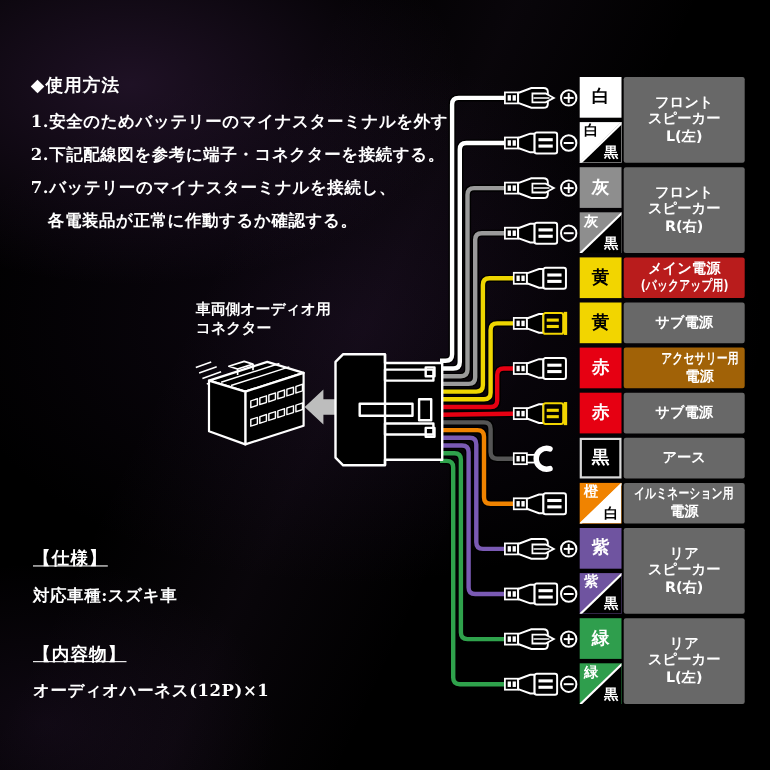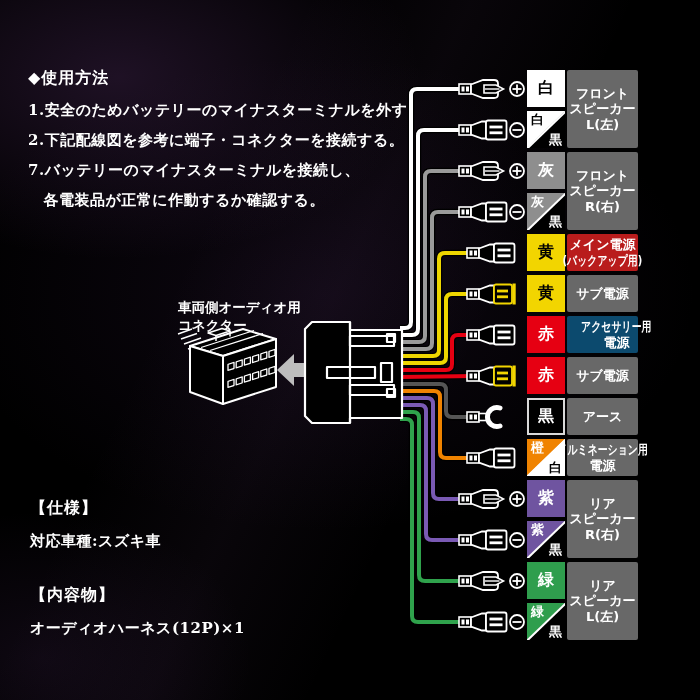--- a/index.html
+++ b/index.html
@@ -12,37 +12,37 @@
       radial-gradient(ellipse 300px 210px at 6% 94%, rgba(104,58,130,.14), transparent 70%),
       linear-gradient(115deg, transparent 30%, rgba(150,95,170,.06) 46%, transparent 62%);}
   .abs{position:absolute;}
   
   .serifblk{font-family:"DejaVu Serif","Liberation Serif",serif;font-weight:bold;}
   #instructions{left:28px;top:34px;margin-top:34px;}
   #instructions .title{font-size:16px;margin-bottom:12px;letter-spacing:1px;}
   #instructions .line{font-size:15px;margin-bottom:11px;letter-spacing:.5px;white-space:nowrap;}
   #spec{left:30px;top:498px;}
   #contents{left:30px;top:585px;}
-  .blk-h{font-size:16px;letter-spacing:1px;}
+  .blk-h{font-size:16px;letter-spacing:1px;text-decoration:underline;}
   .blk-b{font-size:15px;margin-top:13px;margin-left:0;letter-spacing:.5px;white-space:nowrap;}
-  #conn-label{left:178px;top:298px;font-size:13.5px;font-weight:bold;line-height:1.35;}
+  #conn-label{left:178px;top:272px;font-size:13.5px;font-weight:bold;line-height:1.35;}
   
   #dsvg{position:absolute;left:0;top:0;}
   
   .chip{position:absolute;width:38px;height:37px;box-sizing:border-box;overflow:hidden;}
   .chip.bordered{border:2px solid #d9d9d9;}
   .chip .single{display:flex;width:100%;height:100%;align-items:center;justify-content:center;
                 font-size:16px;font-weight:bold;}
   .chip .tri{position:absolute;inset:0;clip-path:polygon(100% 0,100% 100%,0 100%);}
   .chip .diag{position:absolute;width:150%;height:2.4px;background:#fff;left:-25%;top:49%;
               transform:rotate(-44deg);}
   .chip .main{position:absolute;left:4px;top:2px;font-size:13px;font-weight:bold;line-height:1;}
   .chip .sub{position:absolute;right:3px;bottom:2px;font-size:13px;font-weight:bold;line-height:1;}
   
-  .flabel{position:absolute;left:567px;width:71px;border-radius:2px;display:flex;
+  .flabel{position:absolute;left:567px;width:110px;border-radius:2px;display:flex;
           flex-direction:column;align-items:center;justify-content:center;
           color:#fff;font-weight:bold;box-sizing:border-box;}
   .flabel .line{display:block;font-size:13px;line-height:1.2;white-space:nowrap;}
   .flabel .sq{transform:scaleX(.76);}
 </style>
 </head>
 <body>
 
 <div id="stage">
   <div id="sheen"></div>
@@ -299,21 +299,21 @@
         <span class="line">スピーカー</span>
         <span class="line">R(右)</span>
       </div>
       <div class="flabel" style="top: 234px; height: 37px; background: #b91c1c;">
         <span class="line">メイン電源</span>
         <span class="line sq">(バックアップ用)</span>
       </div>
       <div class="flabel" style="top: 275px; height: 37px; background: rgb(104, 104, 104);">
         <span class="line">サブ電源</span>
       </div>
-      <div class="flabel" style="top: 316px; height: 37px; background: #0c4a6e; padding-left: 28px;">
+      <div class="flabel" style="top: 316px; height: 37px; background: #a16207; padding-left: 28px;">
         <span class="line sq">アクセサリー用</span>
         <span class="line">電源</span>
       </div>
       <div class="flabel" style="top: 357px; height: 37px; background: rgb(104, 104, 104);">
         <span class="line">サブ電源</span>
       </div>
       <div class="flabel" style="top: 398px; height: 37px; background: rgb(104, 104, 104);">
         <span class="line">アース</span>
       </div>
       <div class="flabel" style="top: 439px; height: 37px; background: rgb(104, 104, 104);">

